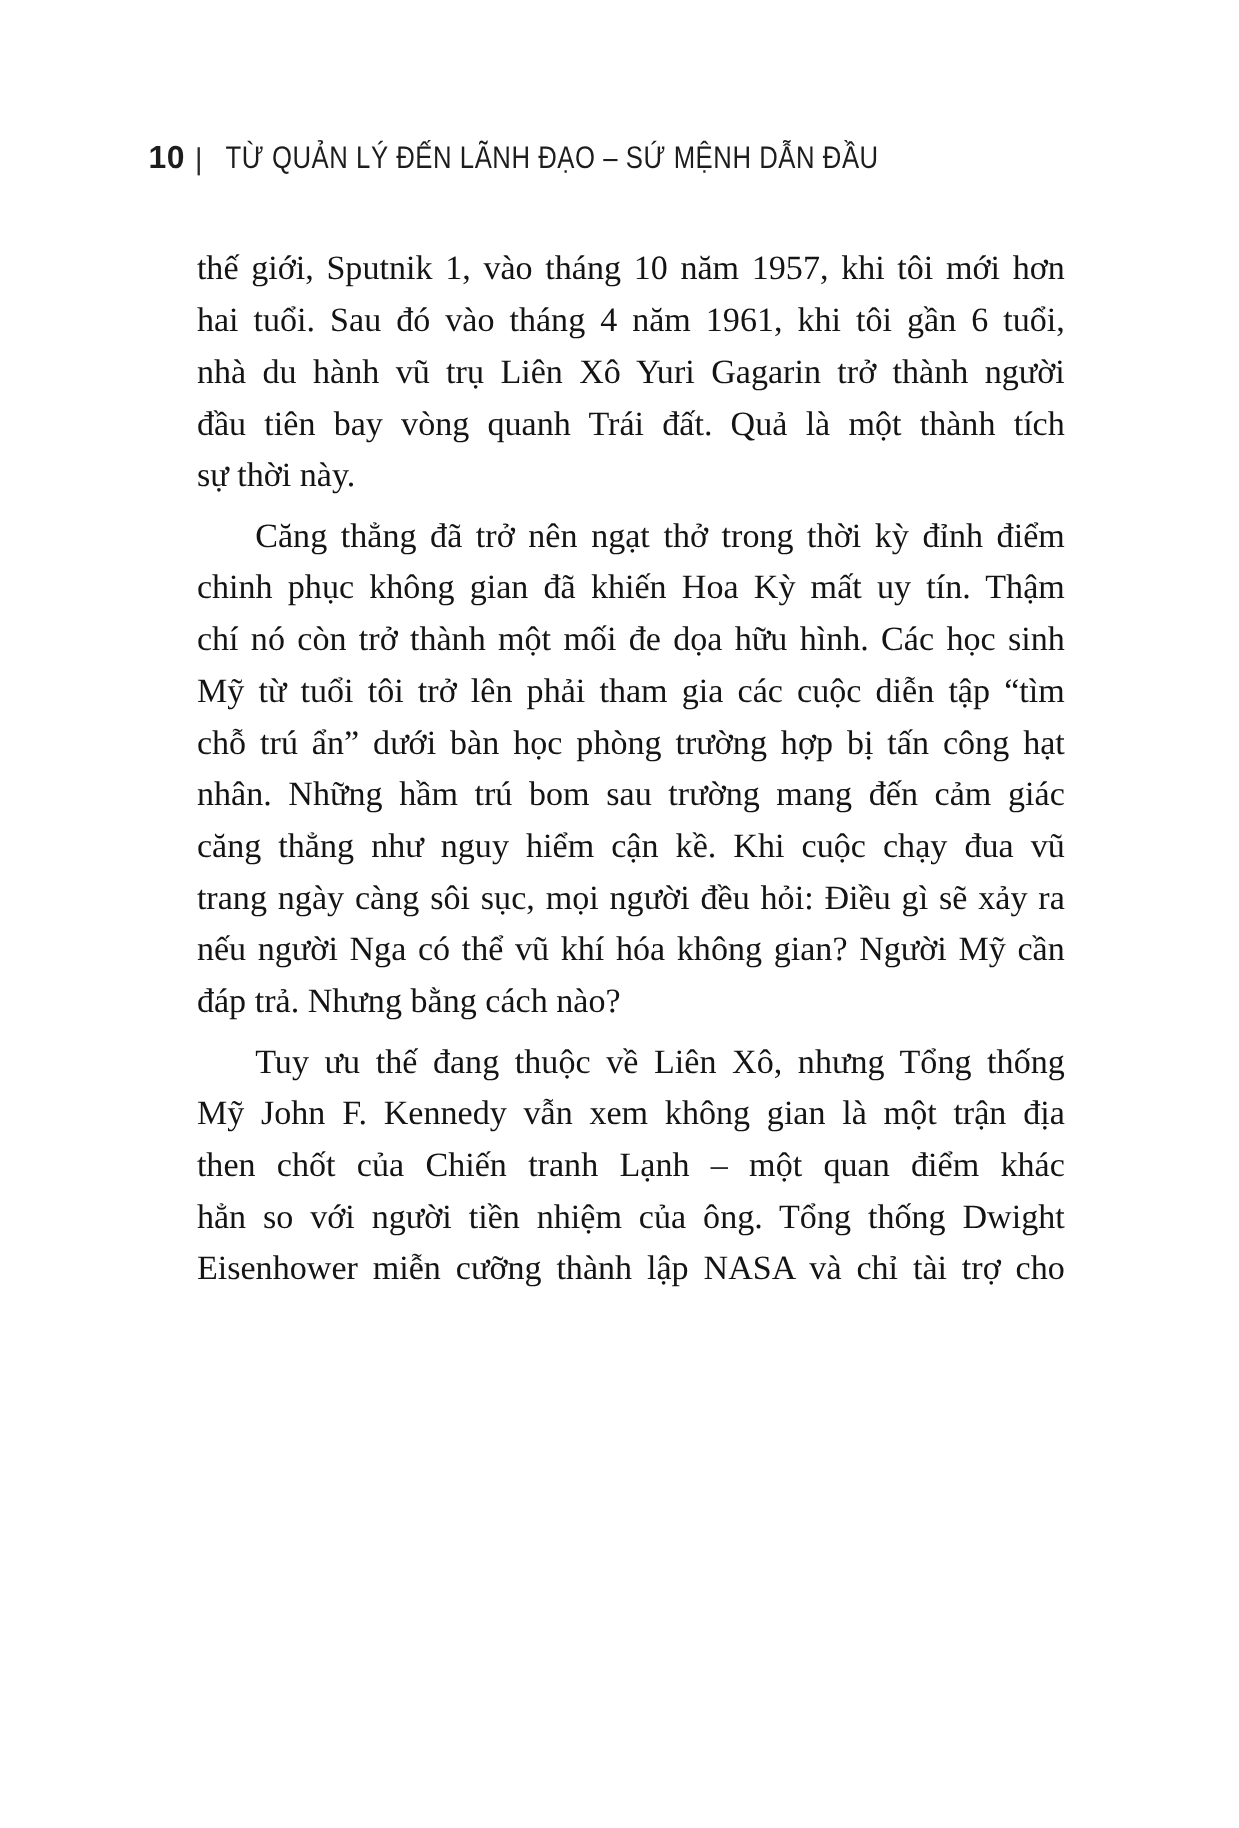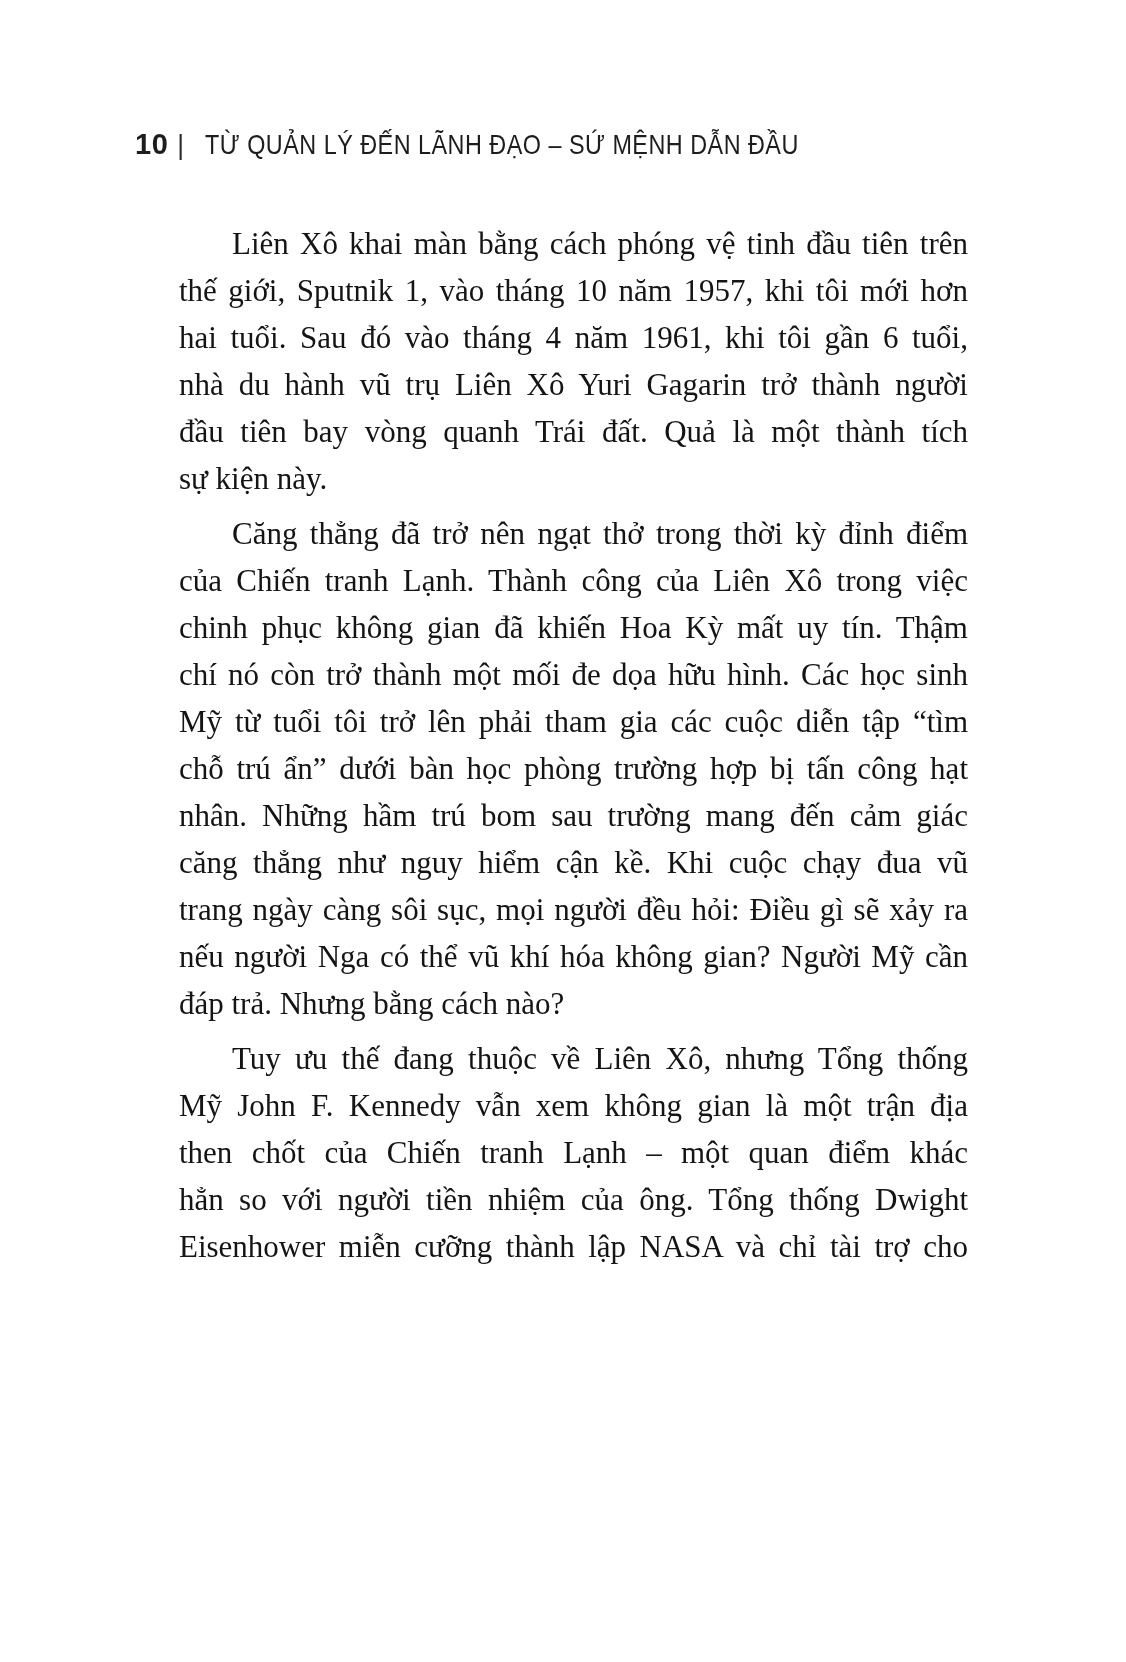--- a/index.html
+++ b/index.html
@@ -75,30 +75,28 @@
 
 <div class="page">
   <header class="running-head">
     <span class="page-num">10</span>
     <span class="head-sep">|</span>
     <span class="running-title">TỪ QUẢN LÝ ĐẾN LÃNH ĐẠO – SỨ MỆNH DẪN ĐẦU</span>
   </header>
 
   <main class="page-body">
       <div class="paragraph">
-        <div class="line first">Liên Xô khai màn bằng cách phóng vệ tinh đầu tiên trên</div>
         <div class="line">thế giới, Sputnik 1, vào tháng 10 năm 1957, khi tôi mới hơn</div>
         <div class="line">hai tuổi. Sau đó vào tháng 4 năm 1961, khi tôi gần 6 tuổi,</div>
         <div class="line">nhà du hành vũ trụ Liên Xô Yuri Gagarin trở thành người</div>
         <div class="line">đầu tiên bay vòng quanh Trái đất. Quả là một thành tích</div>
-        <div class="line end">sự kiện này.</div>
+        <div class="line end">sự thời này.</div>
       </div>
       <div class="paragraph">
         <div class="line first">Căng thẳng đã trở nên ngạt thở trong thời kỳ đỉnh điểm</div>
-        <div class="line">của Chiến tranh Lạnh. Thành công của Liên Xô trong việc</div>
         <div class="line">chinh phục không gian đã khiến Hoa Kỳ mất uy tín. Thậm</div>
         <div class="line">chí nó còn trở thành một mối đe dọa hữu hình. Các học sinh</div>
         <div class="line">Mỹ từ tuổi tôi trở lên phải tham gia các cuộc diễn tập “tìm</div>
         <div class="line">chỗ trú ẩn” dưới bàn học phòng trường hợp bị tấn công hạt</div>
         <div class="line">nhân. Những hầm trú bom sau trường mang đến cảm giác</div>
         <div class="line">căng thẳng như nguy hiểm cận kề. Khi cuộc chạy đua vũ</div>
         <div class="line">trang ngày càng sôi sục, mọi người đều hỏi: Điều gì sẽ xảy ra</div>
         <div class="line">nếu người Nga có thể vũ khí hóa không gian? Người Mỹ cần</div>
         <div class="line end">đáp trả. Nhưng bằng cách nào?</div>
       </div>

